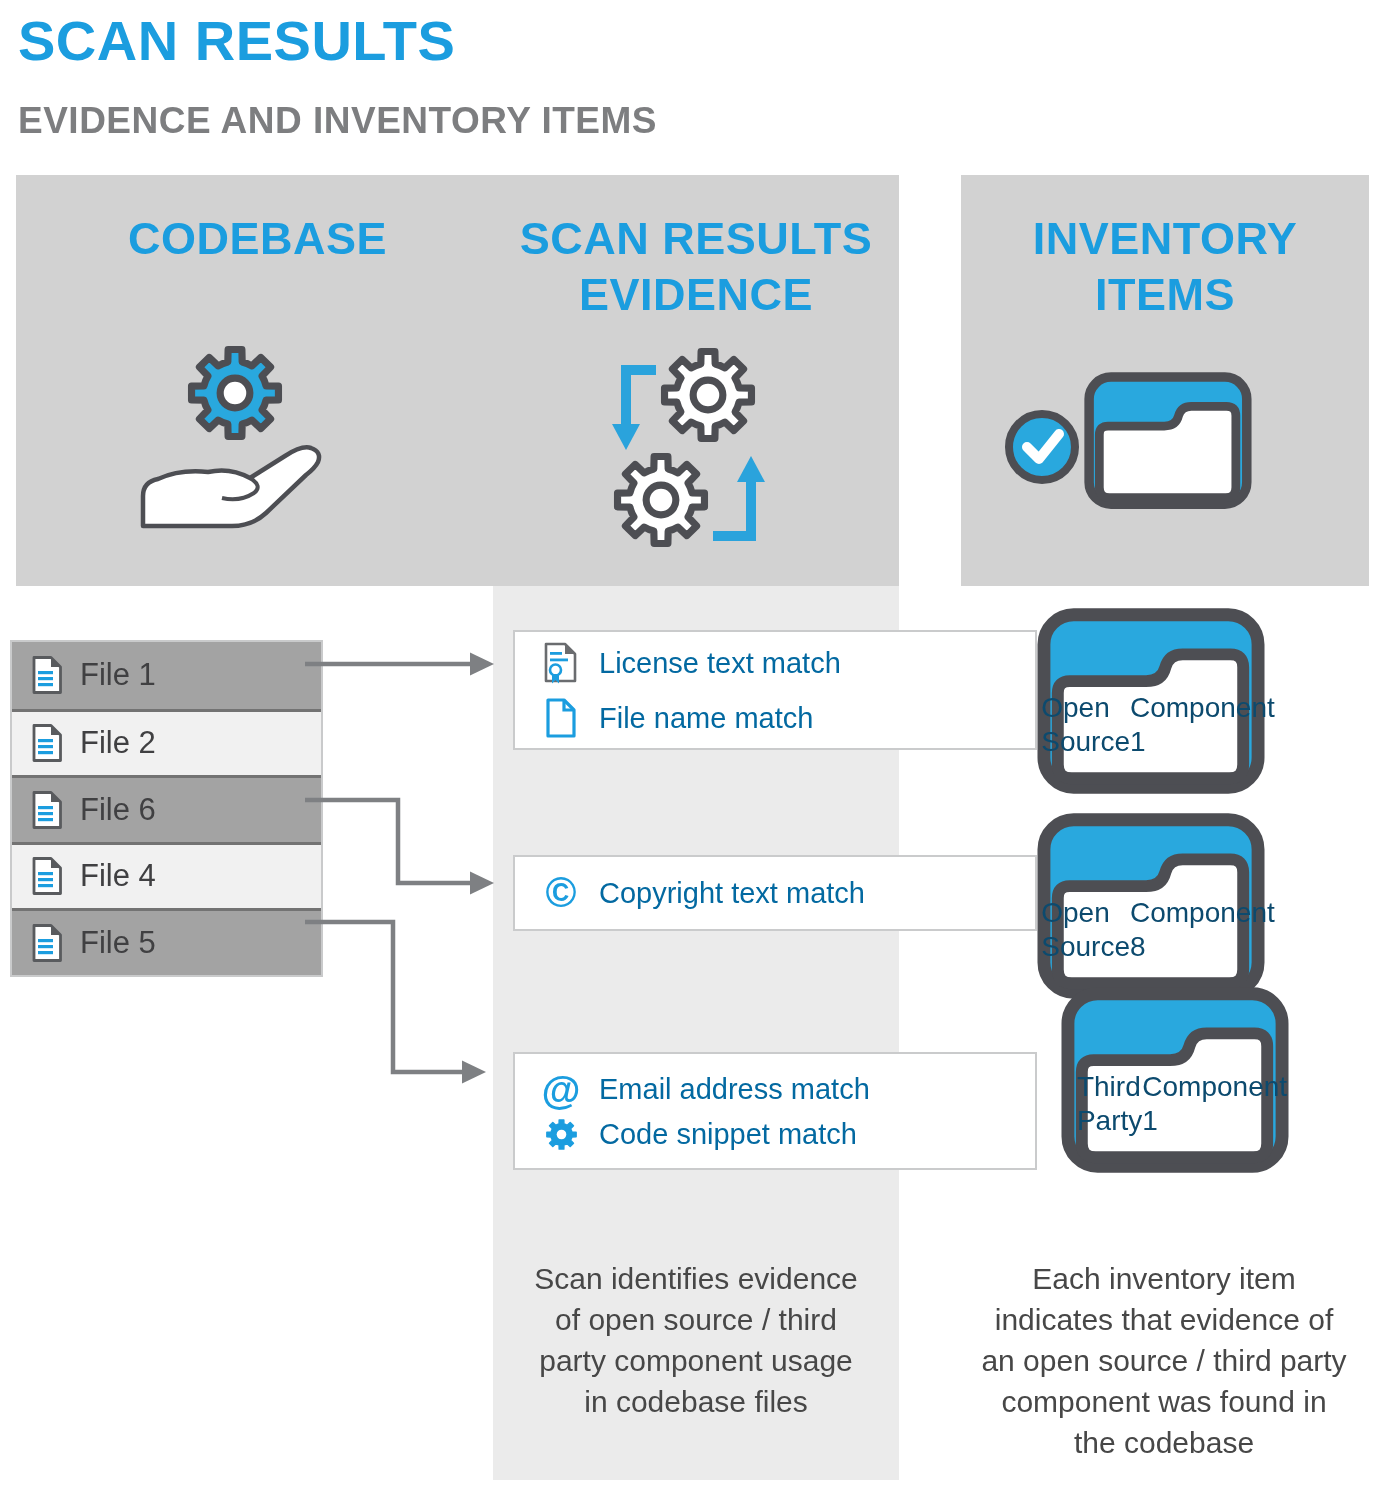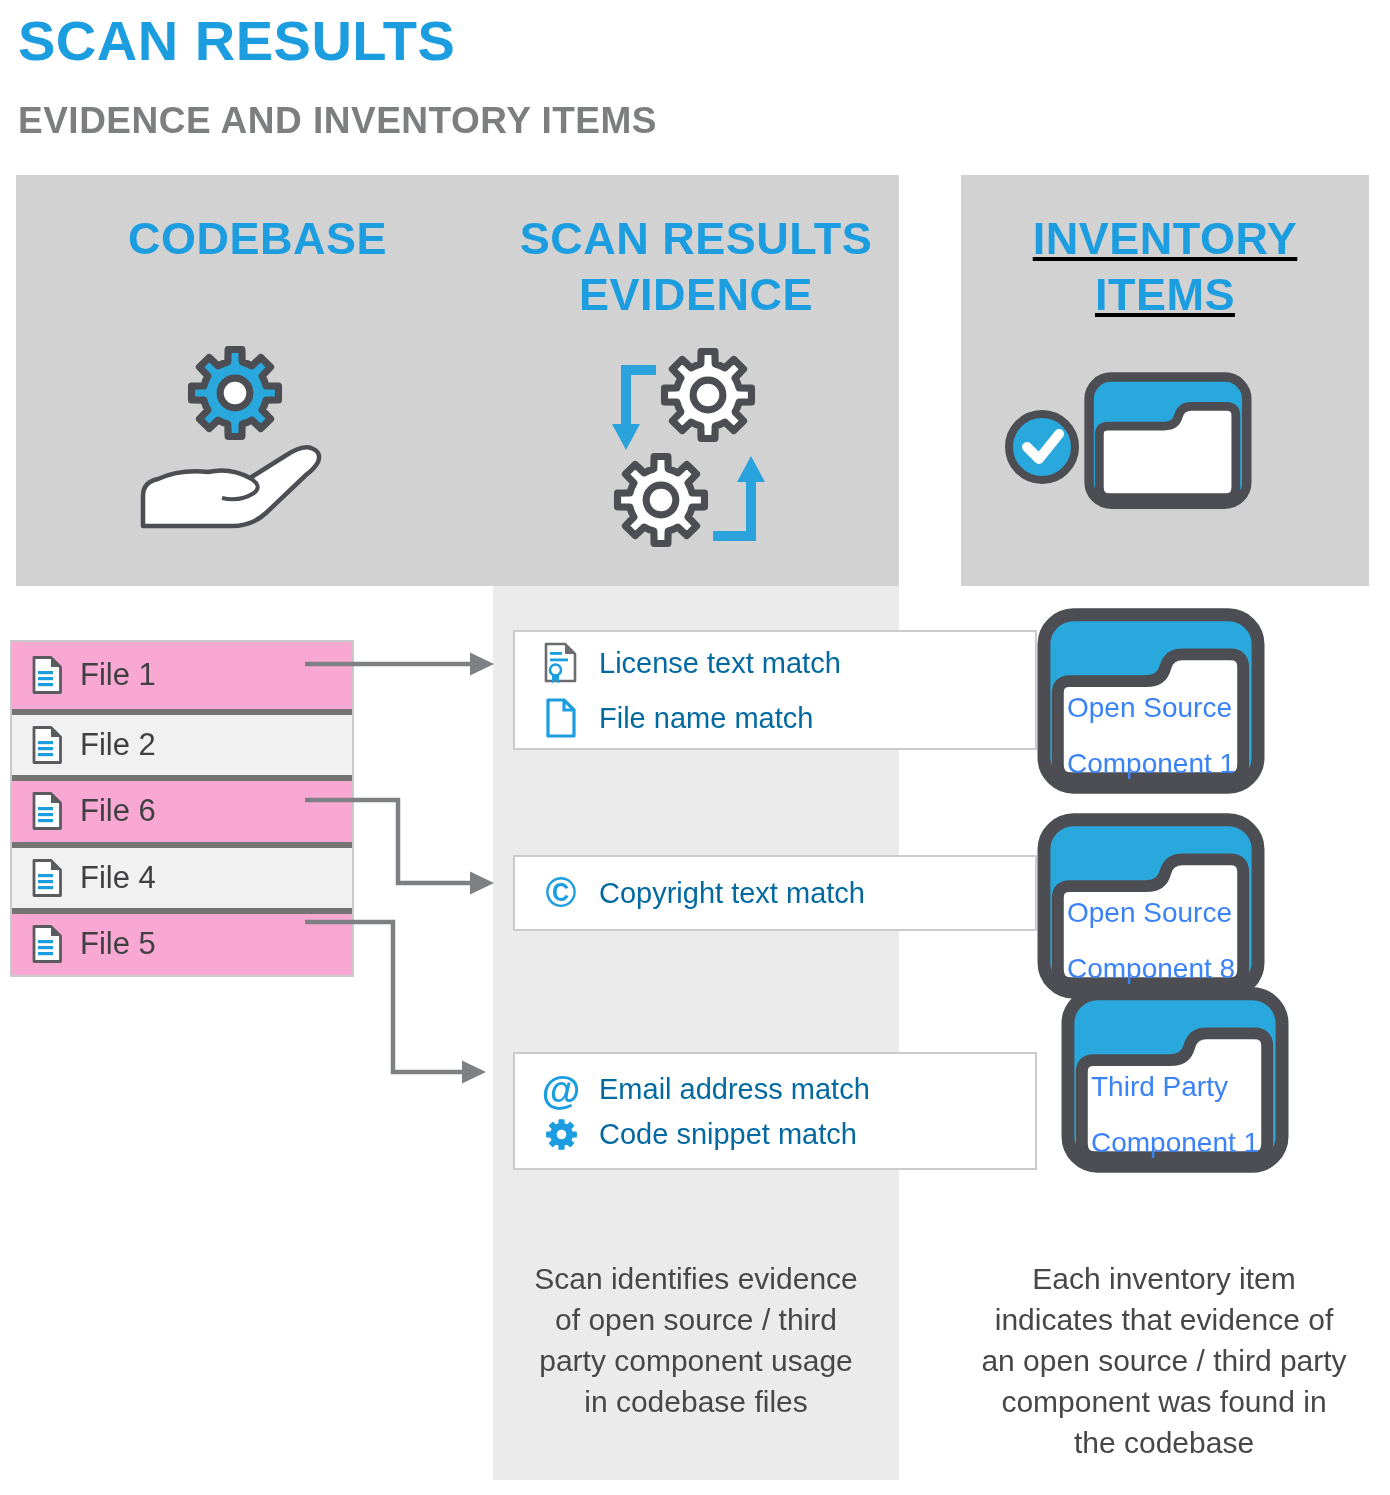--- a/index.html
+++ b/index.html
@@ -9,38 +9,38 @@
     background:#ffffff; font-family:"Liberation Sans", sans-serif;
   }
   .abs { position:absolute; }
 
   .page-title { left:18px; top:8px; font-size:56px; font-weight:bold; color:#1B9DDF; letter-spacing:0.5px; }
   .page-subtitle { left:18px; top:100px; font-size:37px; font-weight:bold; color:#7D7E80; letter-spacing:0.5px; }
 
   .col-header { top:175px; height:411px; background:#D2D2D2; }
   .col-header.c1 { left:16px;  width:483px; }
   .col-header.c2 { left:493px; width:406px; }
-  .col-header.c3 { left:961px; width:408px;text-decoration:underline; }
+  .col-header.c3 { left:961px; width:408px; }
   .col-title {
     padding-top:36px; text-align:center; font-size:45px; font-weight:bold;
     color:#1B9DDF; line-height:1.24; letter-spacing:0.5px;
   }
   .col2-panel { left:493px; top:586px; width:406px; height:894px; background:#EBEBEB; z-index:1; }
 
   .hdr-icon { z-index:2; }
   .icon-codebase  { left:128px;  top:338px; }
   .icon-evidence  { left:598px;  top:340px; }
   .icon-inventory { left:1000px; top:372px; }
 
   
   .file-list {
-    left:10px; top:640px; width:344px; height:337px;
-    background:#f9a8d4; border:2px solid #C9CACB; z-index:2;
-  }
-  .file-row { position:relative; height:66.5px; display:flex; align-items:center; border-top:6px solid #737373; }
+    left:10px; top:640px; width:313px; height:337px;
+    background:#a3a3a3; border:2px solid #C9CACB; z-index:2;
+  }
+  .file-row { position:relative; height:66.5px; display:flex; align-items:center; border-top:3px solid #737373; }
   .file-row:first-child { border-top:none; }
   .file-row.alt { background:#F1F1F1; }
   .file-row .doc { margin-left:18px; flex:0 0 auto; }
   .file-label { margin-left:16px; font-size:31px; color:#404042; }
 
   
   .arrows { left:0; top:0; width:1390px; height:1495px; z-index:4; pointer-events:none; }
 
   
   .ev-box {
@@ -55,22 +55,22 @@
   .ev-label { margin-left:14px; font-size:29px; color:#0369a1; }
   .glyph-ic { font-size:42px; font-weight:bold; color:#1B9DDF; line-height:1; }
   .glyph-ic.at { font-size:40px; }
 
   
   .folder { left:1037px; width:228px; height:188px; z-index:5; }
   .folder.f1 { top:607px; } .folder.f2 { top:812px; } .folder.f3 { top:986px;margin-left:24px; }
   .folder svg { position:absolute; left:0; top:0; }
   .folder-label {
     position:absolute; left:30px; right:16px; top:84px; bottom:14px;
-    display:flex; flex-direction:column; justify-content:space-between;
-    font-size:28px; line-height:1.2; color:#3b82f6;
+    display:flex; flex-direction:row; justify-content:center;
+    font-size:28px; line-height:1.2; color:#0c4a6e;
   }
 
   
   .note { text-align:center; font-size:30px; line-height:41px; color:#474747; z-index:2; }
   .note.scan { left:503px; top:1258px; width:386px;text-align:center; }
   .note.inv  { left:933px; top:1258px; width:462px; }
 </style>
 </head>
 <body>
 

